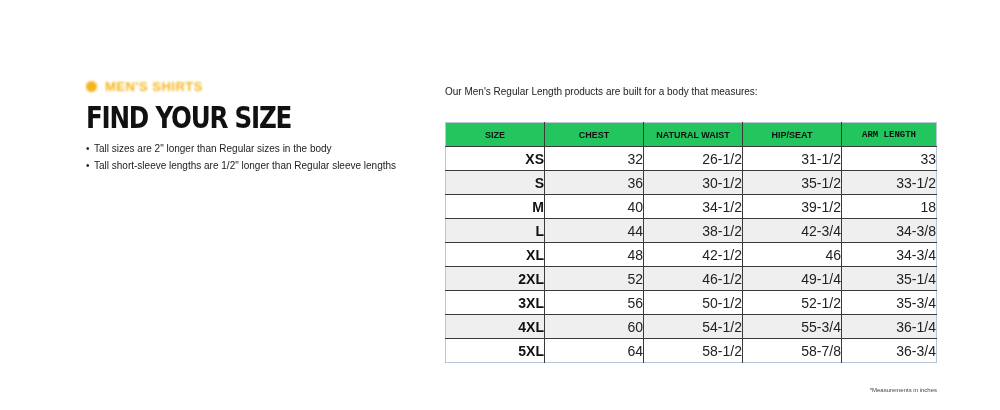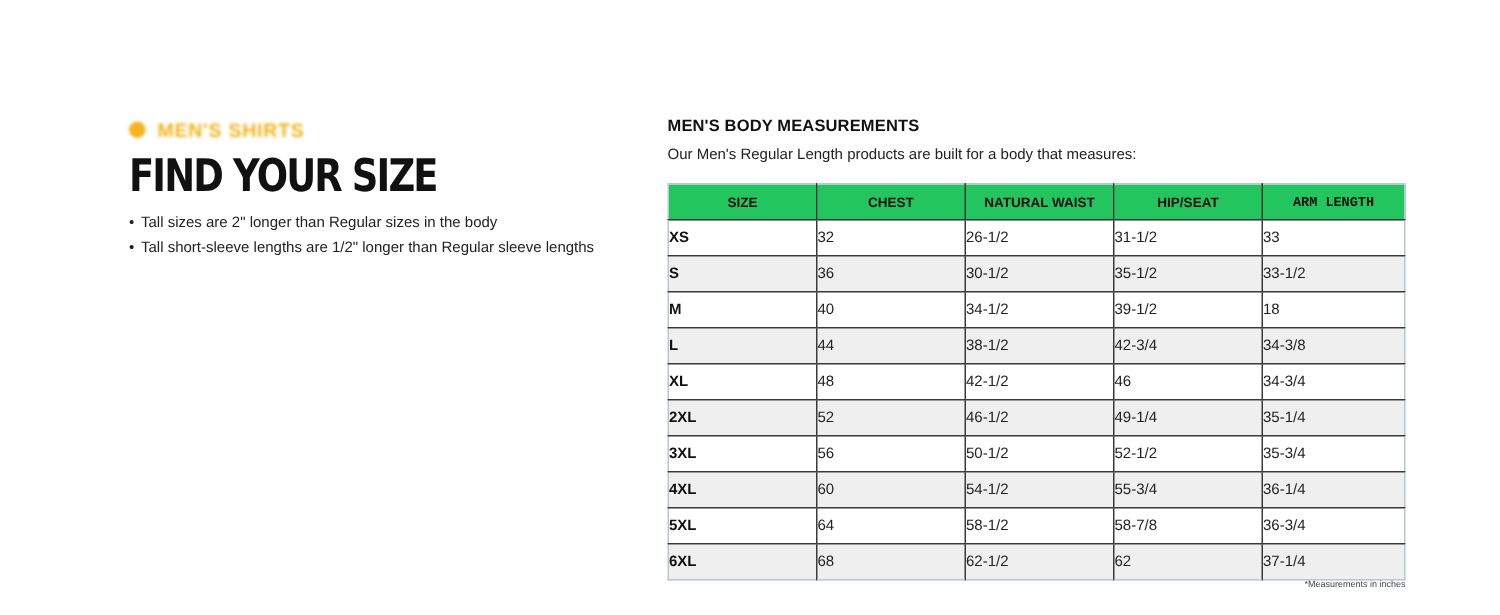--- a/index.html
+++ b/index.html
@@ -12,21 +12,21 @@
   ul.bullets { list-style:none; margin:7px 0 0 0; padding:0; }
   ul.bullets li { font-size:10px; line-height:16.5px; color:#222; white-space:nowrap; }
   ul.bullets li .b { display:inline-block; width:8px; }
   .right { position:absolute; left:445px; top:78px; width:492px; }
   .rtitle { font-weight:bold; font-size:11px; letter-spacing:0.1px; color:#111; }
   .rdesc { margin-top:8px; font-size:10px; color:#222; }
   table.sizes { position:absolute; left:0; top:44px; width:492px; border-collapse:collapse; border:1px solid #b8c6d6; }
   table.sizes th { background:#22c55e; font-size:9px; font-weight:bold; height:23px; border:1px solid #3a3a3a; border-top:none; color:#111; text-align:center; padding:0; }
   table.sizes th:first-child { border-left:none; }
   table.sizes th:last-child { border-right:none;font-family:Liberation Mono, monospace; }
-  table.sizes td { font-size:10px; height:23px; text-align:left; border:1px solid #3a3a3a; color:#222; padding:0; }
+  table.sizes td { font-size:14px; height:23px; text-align:right; border:1px solid #3a3a3a; color:#222; padding:0; }
   table.sizes td:first-child { font-weight:bold; color:#111; border-left:none; }
   table.sizes td:last-child { border-right:none; }
   table.sizes tr:last-child td { border-bottom:none; }
   table.sizes tbody tr:nth-child(even) td { background:#efefef; }
   table.sizes tbody tr:nth-child(odd) td { background:#ffffff; }
   .footnote { position:absolute; right:0; top:309px; font-size:6px; color:#444; }
 </style>
 </head>
 <body>
 
@@ -36,21 +36,20 @@
     <span>MEN'S SHIRTS</span>
   </div>
   <div class="title">FIND YOUR SIZE</div>
   <ul class="bullets">
     <li><span class="b">•</span><span>Tall sizes are 2" longer than Regular sizes in the body</span></li>
     <li><span class="b">•</span><span>Tall short-sleeve lengths are 1/2" longer than Regular sleeve lengths</span></li>
   </ul>
 </div>
 
 <div class="right">
-  <div class="rtitle">MEN'S BODY MEASUREMENTS</div>
   <div class="rdesc">Our Men's Regular Length products are built for a body that measures:</div>
   <table class="sizes">
     <thead>
       <tr>
         <th style="width:98px">SIZE</th>
         <th style="width:98px">CHEST</th>
         <th style="width:98px">NATURAL WAIST</th>
         <th style="width:98px">HIP/SEAT</th>
         <th>ARM LENGTH</th>
       </tr>
@@ -112,23 +111,16 @@
           <td>55-3/4</td>
           <td>36-1/4</td>
         </tr>
         <tr>
           <td>5XL</td>
           <td>64</td>
           <td>58-1/2</td>
           <td>58-7/8</td>
           <td>36-3/4</td>
         </tr>
-        <tr>
-          <td>6XL</td>
-          <td>68</td>
-          <td>62-1/2</td>
-          <td>62</td>
-          <td>37-1/4</td>
-        </tr>
       </tbody>
   </table>
   <div class="footnote">*Measurements in inches</div>
 </div>
 
 </body></html>

